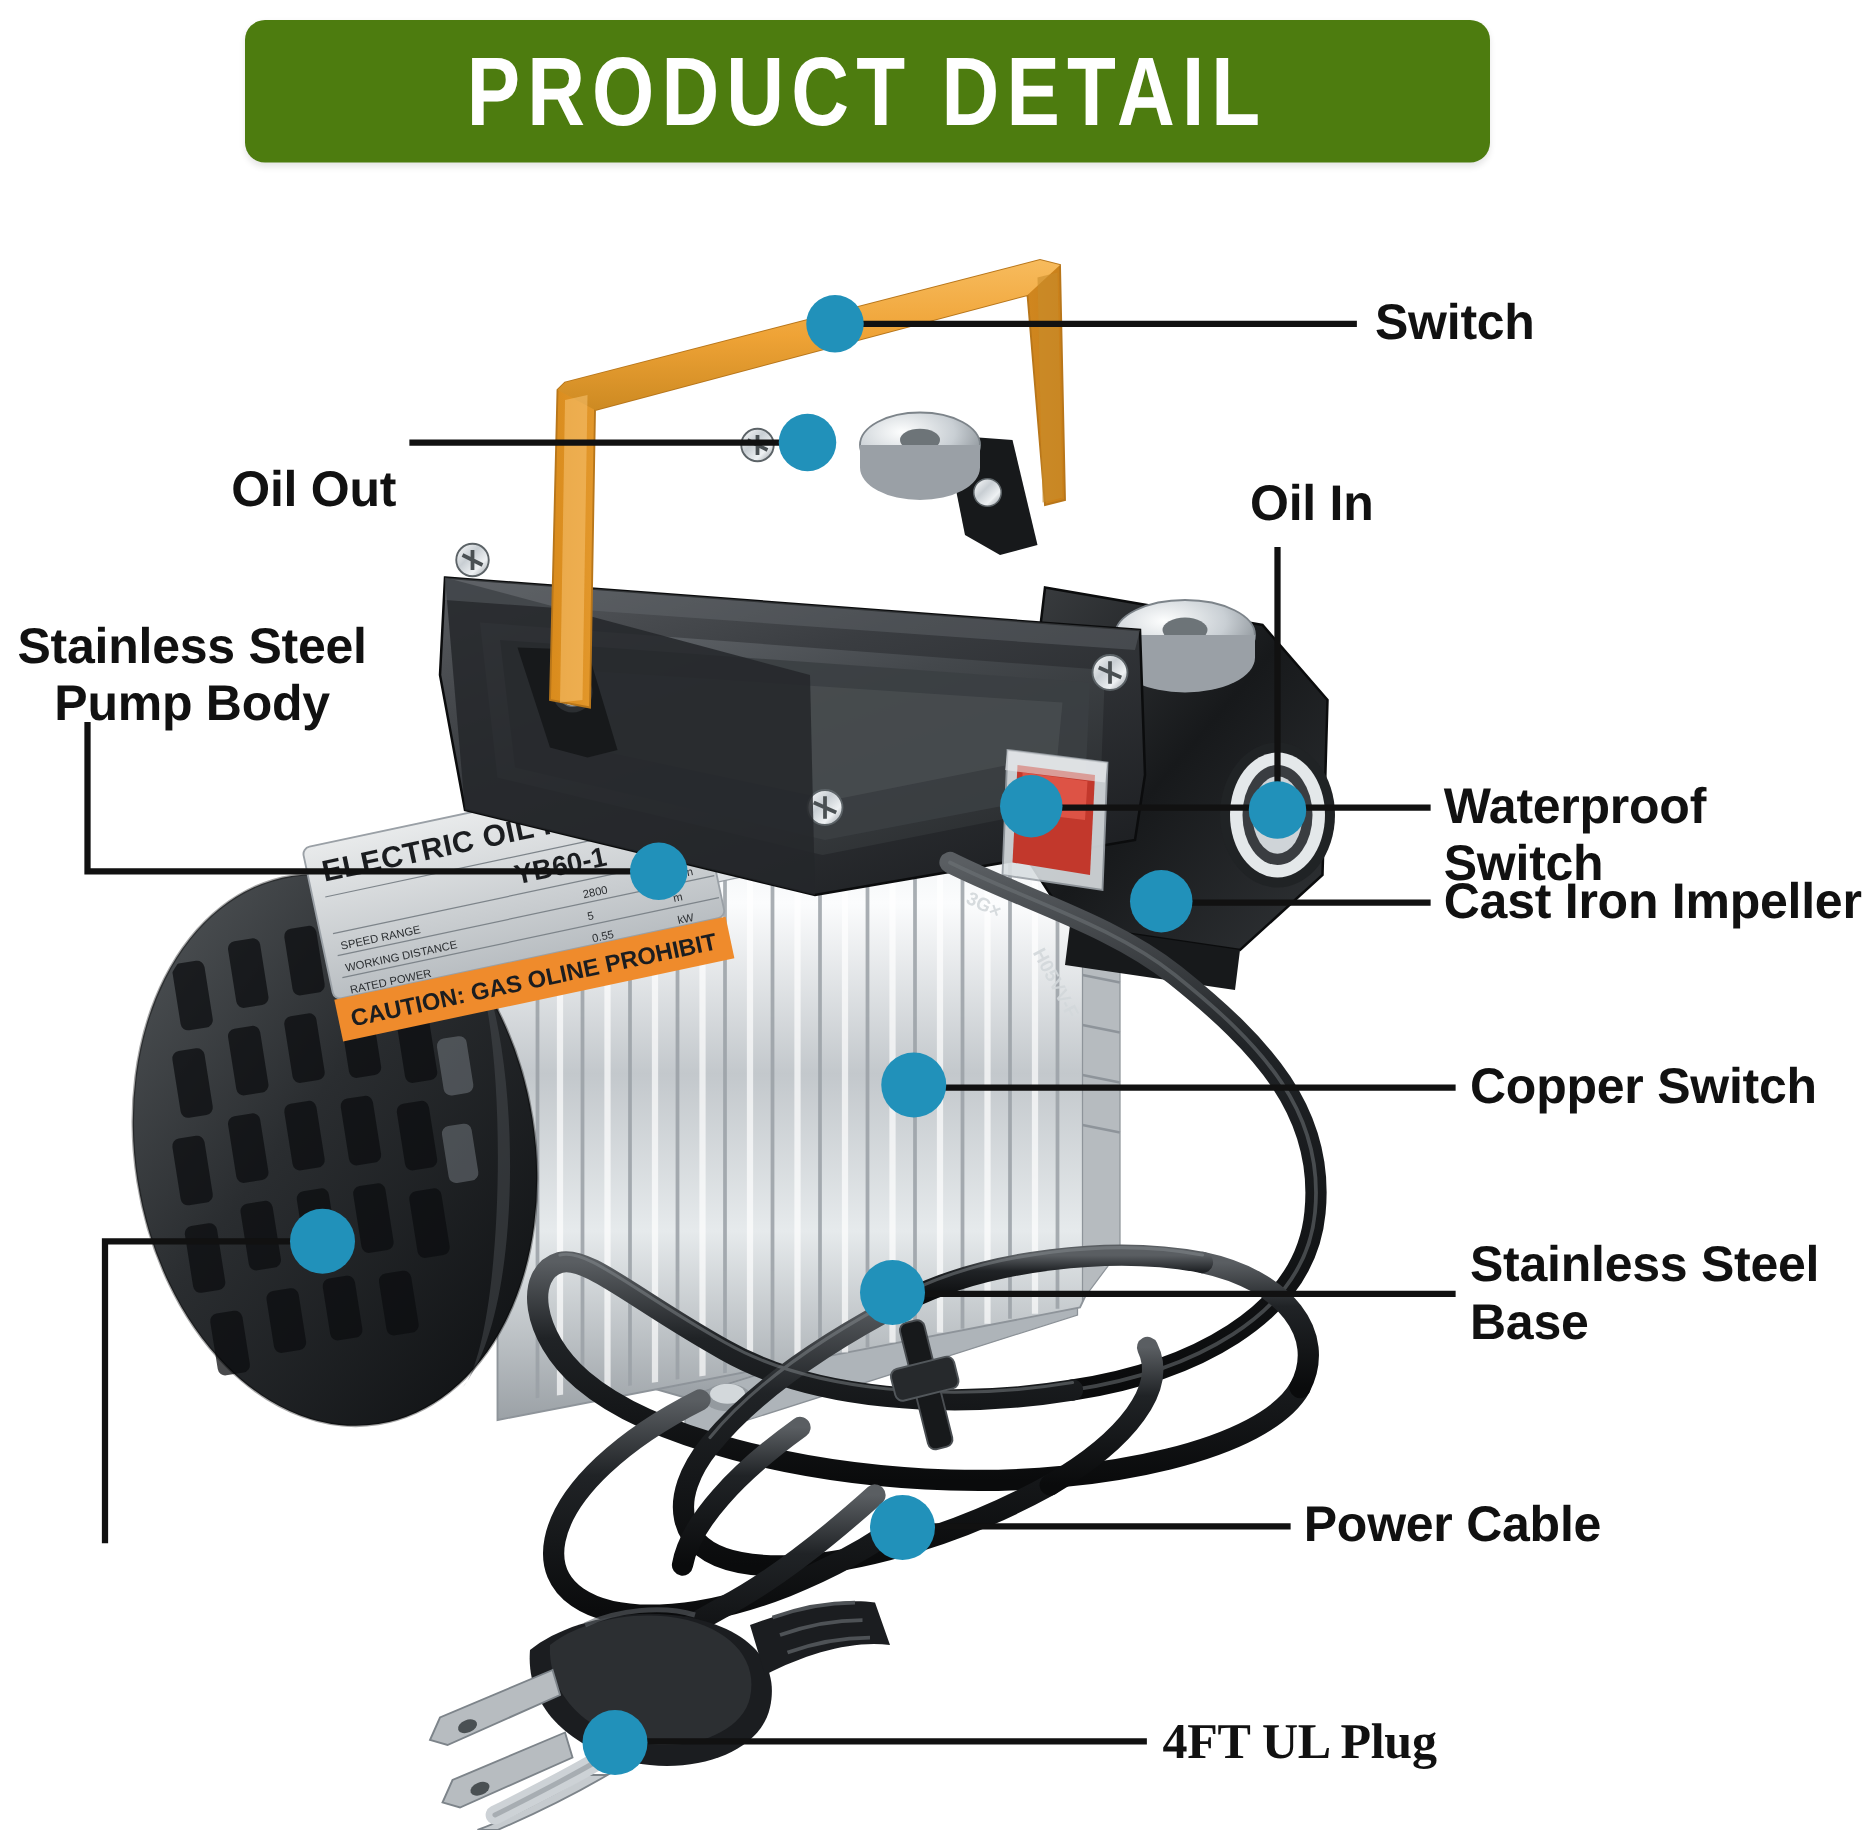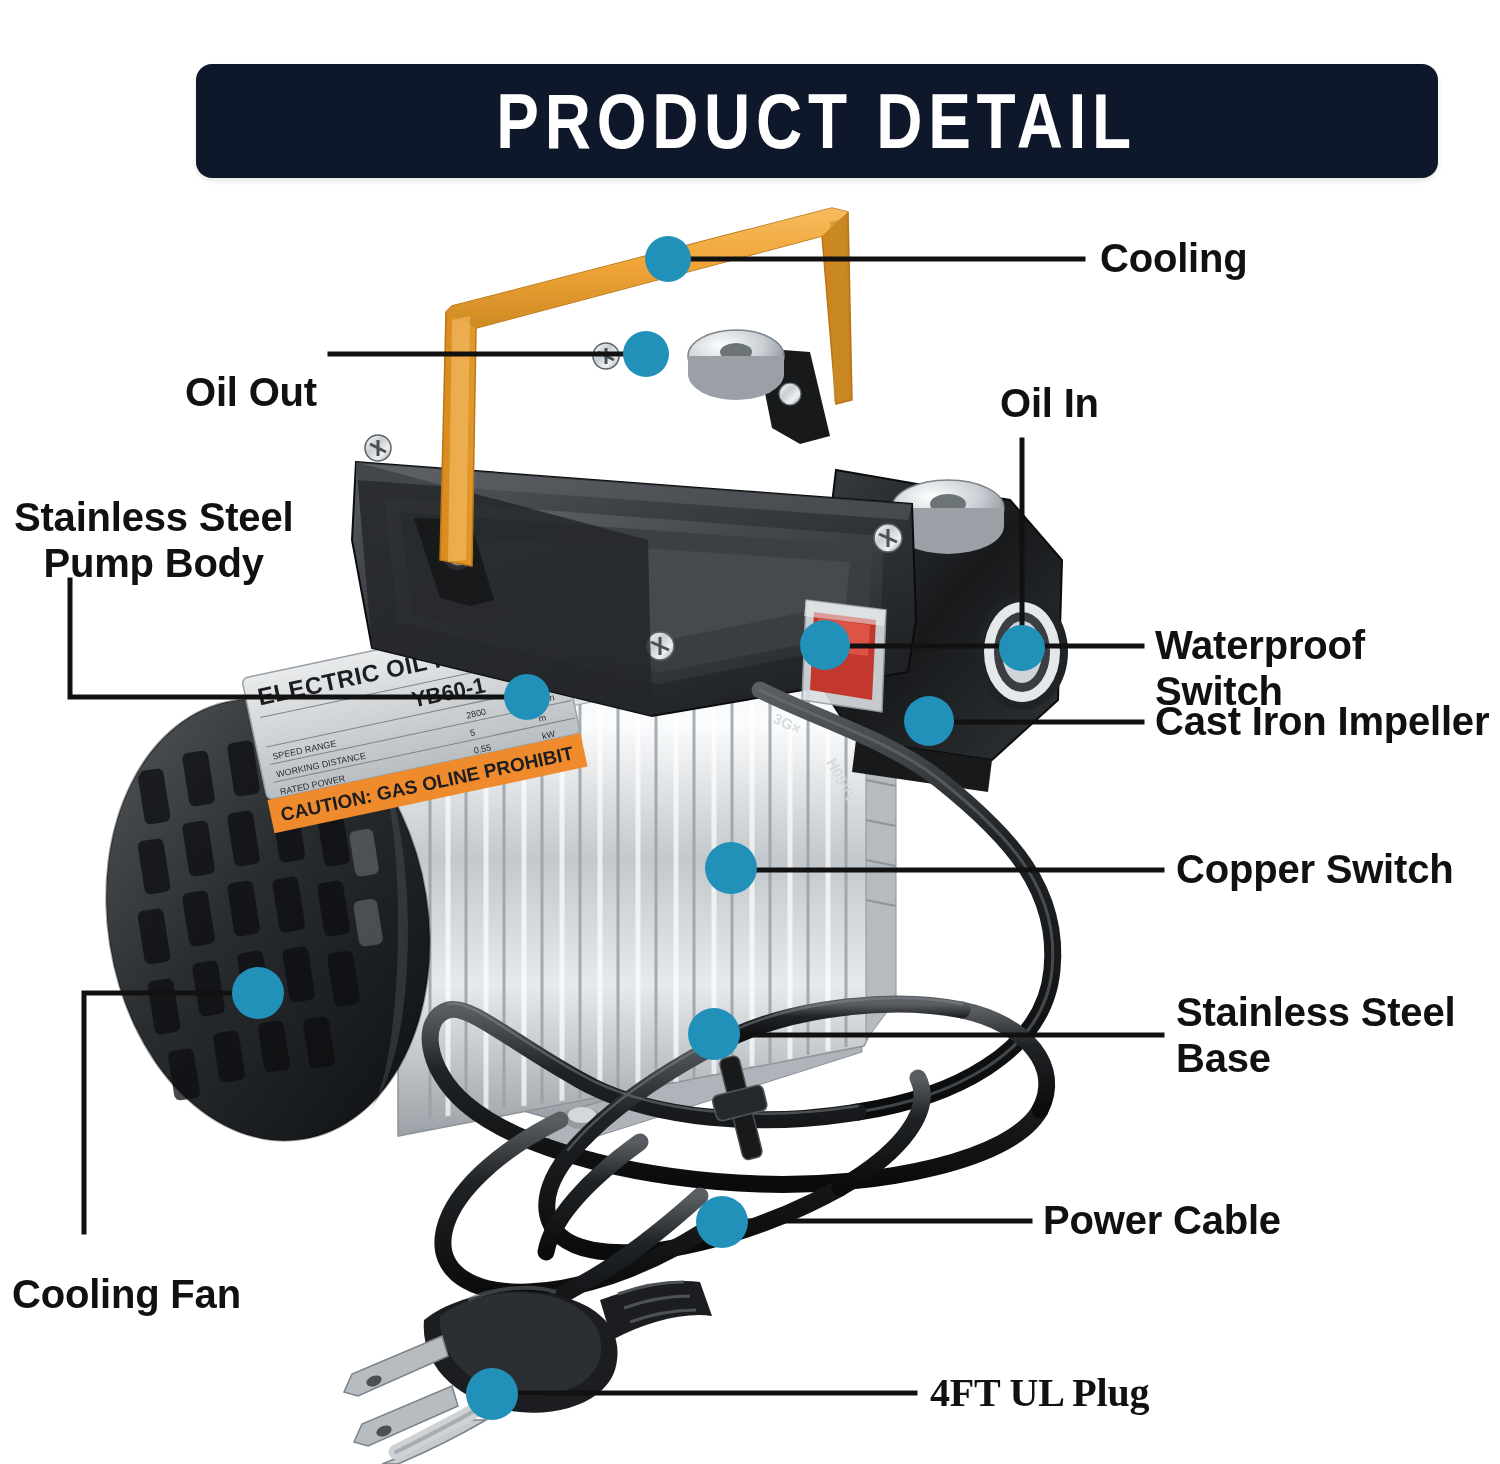--- a/index.html
+++ b/index.html
@@ -5,25 +5,24 @@
   html,body{margin:0;padding:0;background:#fff;}
   body{
     font-family:"Liberation Sans","DejaVu Sans",sans-serif;
     width:1500px;height:1464px;position:relative;overflow:hidden;
     -webkit-font-smoothing:antialiased;
   }
   #stage{position:absolute;left:0;top:0;width:1500px;height:1464px;background:#ffffff;}
 
   
   .banner{
-    position:absolute;left:196px;top:16px;width:1242px;height:114px;
-    background:#0f172a;border-radius:16px;
+    position:absolute;left:196px;top:16px;width:996px;height:114px;
+    background:#4d7c0f;border-radius:16px;
     display:flex;align-items:center;justify-content:center;
     box-shadow:0 3px 5px rgba(0,0,0,.10);
-    margin-top:48px;
   }
   .banner-text{
     color:#ffffff;font-size:78px;font-weight:700;letter-spacing:7px;
     transform:scaleX(.82);transform-origin:center;
     white-space:nowrap;line-height:1;
   }
 
   
   .lbl{
     position:absolute;color:#111111;font-size:40px;font-weight:700;
@@ -391,37 +390,36 @@
   <div class="dot" style="left:504px;top:674px;width:46px;height:46px;"></div>
   <div class="dot" style="left:800px;top:620px;width:50px;height:50px;"></div>
   <div class="dot" style="left:999px;top:625px;width:46px;height:46px;"></div>
   <div class="dot" style="left:904px;top:696px;width:50px;height:50px;"></div>
   <div class="dot" style="left:705px;top:842px;width:52px;height:52px;"></div>
   <div class="dot" style="left:688px;top:1008px;width:52px;height:52px;"></div>
   <div class="dot" style="left:232px;top:967px;width:52px;height:52px;"></div>
   <div class="dot" style="left:696px;top:1196px;width:52px;height:52px;"></div>
   <div class="dot" style="left:466px;top:1368px;width:52px;height:52px;"></div>
 
-  <div class="lbl r" style="left:1100px;top:236px;">Cooling</div>
+  <div class="lbl r" style="left:1100px;top:236px;">Switch</div>
 
   <div class="lbl l" style="left:185px;top:330px;">Oil Out</div>
 
   <div class="lbl r" style="left:972px;top:381px;margin-left:28px;">Oil In</div>
 
   <div class="lbl l" style="left:14px;top:455px;">Stainless Steel
 Pump Body</div>
 
   <div class="lbl r" style="left:1155px;top:699px;">Cast Iron Impeller</div>
 
   <div class="lbl r" style="left:1155px;top:623px;">Waterproof Switch</div>
 
   <div class="lbl r" style="left:1176px;top:847px;">Copper Switch</div>
 
   <div class="lbl r" style="left:1176px;top:990px;">Stainless Steel
 Base</div>
 
-  <div class="lbl l" style="left:12px;top:1232px;">Cooling Fan</div>
 
   <div class="lbl r" style="left:1043px;top:1198px;">Power Cable</div>
 
   <div class="lbl r" style="left:930px;top:1370px;font-family:Liberation Serif, serif;">4FT UL Plug</div>
 
 </div>
 
 </body></html>

